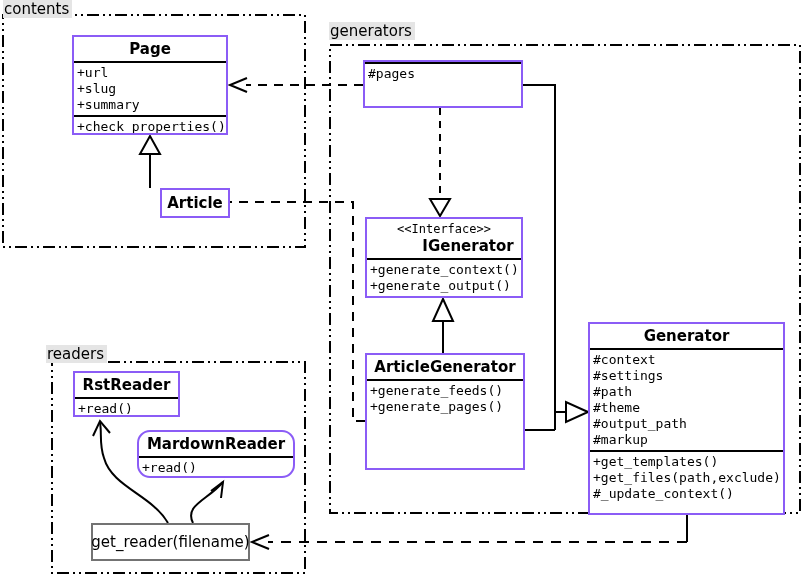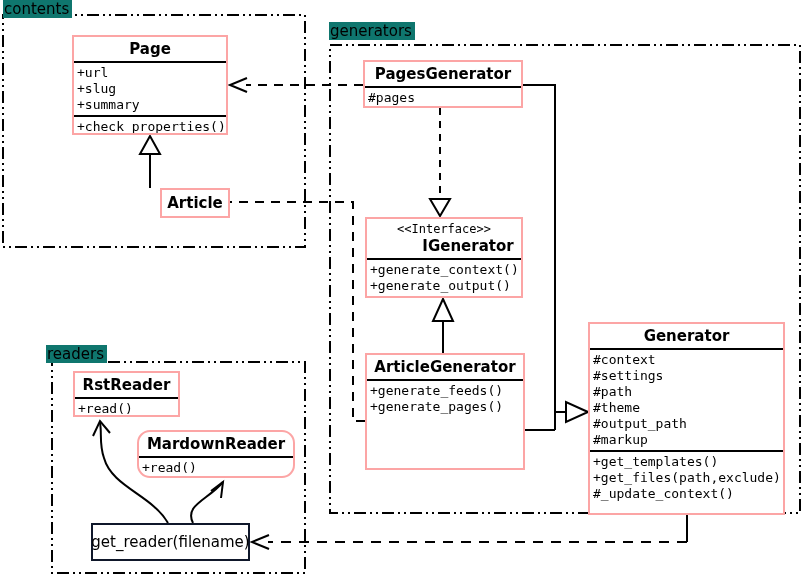--- a/index.html
+++ b/index.html
@@ -1,47 +1,47 @@
 <!DOCTYPE html>
 <html><head>
 <meta charset="utf-8">
 <style>
   html,body{margin:0;padding:0;background:#ffffff;}
   #canvas{position:relative;width:803px;height:579px;background:#ffffff;overflow:hidden;
           font-family:"DejaVu Sans",sans-serif;color:#000;}
   #lines{position:absolute;left:0;top:0;z-index:0;}
 
   
-  .uml{position:absolute;z-index:2;border:2px solid #fca5a5;background:#fff;
+  .uml{position:absolute;z-index:2;border:2px solid #8b5cf6;background:#fff;
        display:flex;flex-direction:column;box-sizing:border-box;overflow:hidden;}
   .uml .ttl{font-family:"DejaVu Sans",sans-serif;font-weight:bold;font-size:15px;
             line-height:19px;text-align:center;padding:3px 2px 2px 2px;flex:0 0 auto;}
   .uml .stereo{font-family:"DejaVu Sans Mono",monospace;font-weight:normal;font-size:12px;
                line-height:15px;text-align:center;padding-top:3px;}
   .uml .nm{font-family:"DejaVu Sans",sans-serif;font-weight:bold;font-size:15px;
            line-height:19px;text-align:center;padding-bottom:2px;padding-left:48px;}
   .uml .sec{border-top:2px solid #000;padding:2px 3px;flex:0 0 auto;}
   .uml .row{font-family:"DejaVu Sans Mono",monospace;font-size:13px;line-height:16px;white-space:pre;}
 
   
   .box-page      {left:72px;  top:35px;  width:156px; height:100px;}
   .box-article   {left:116px; top:188px; width:70px;  height:30px; justify-content:center;margin-left:44px;}
   .box-pagesgen  {left:363px; top:60px;  width:160px; height:48px;}
   .box-igen      {left:365px; top:217px; width:158px; height:81px;}
   .box-artgen    {left:365px; top:353px; width:160px; height:117px;}
   .box-generator {left:588px; top:322px; width:197px; height:193px;}
   .box-rst       {left:73px;  top:371px; width:107px; height:46px;}
   .box-mardown   {left:137px; top:430px; width:158px; height:48px;border-radius:13px;}
   .box-getreader {left:91px;  top:523px; width:159px; height:38px;z-index:2;position:absolute;
-                  border:2px solid #0f172a;background:#fff;box-sizing:border-box;
+                  border:2px solid #737373;background:#fff;box-sizing:border-box;
                   display:flex;align-items:center;justify-content:center;
                   font-size:15px;font-family:"DejaVu Sans",sans-serif;}
 
   
-  .pkg-label{position:absolute;z-index:3;background:#0f766e;font-size:15px;line-height:18px;
+  .pkg-label{position:absolute;z-index:3;background:#e5e5e5;font-size:15px;line-height:18px;
              padding:0 3px 0 1px;}
   .lbl-contents  {left:3px;   top:0px;}
   .lbl-generators{left:329px; top:22px;}
   .lbl-readers   {left:46px;  top:345px;}
 </style>
 </head>
 <body>
 
 <div id="canvas">
 
@@ -107,21 +107,20 @@
     <div class="sec">
       <div class="row">+check_properties()</div>
     </div>
   </div>
 
   <div class="uml box-article">
     <div class="ttl" style="padding:1px 2px;">Article</div>
   </div>
 
   <div class="uml box-pagesgen">
-    <div class="ttl">PagesGenerator</div>
     <div class="sec">
       <div class="row">#pages</div>
     </div>
   </div>
 
   <div class="uml box-igen">
     <div>
       <div class="stereo">&lt;&lt;Interface&gt;&gt;</div>
       <div class="nm">IGenerator</div>
     </div>

